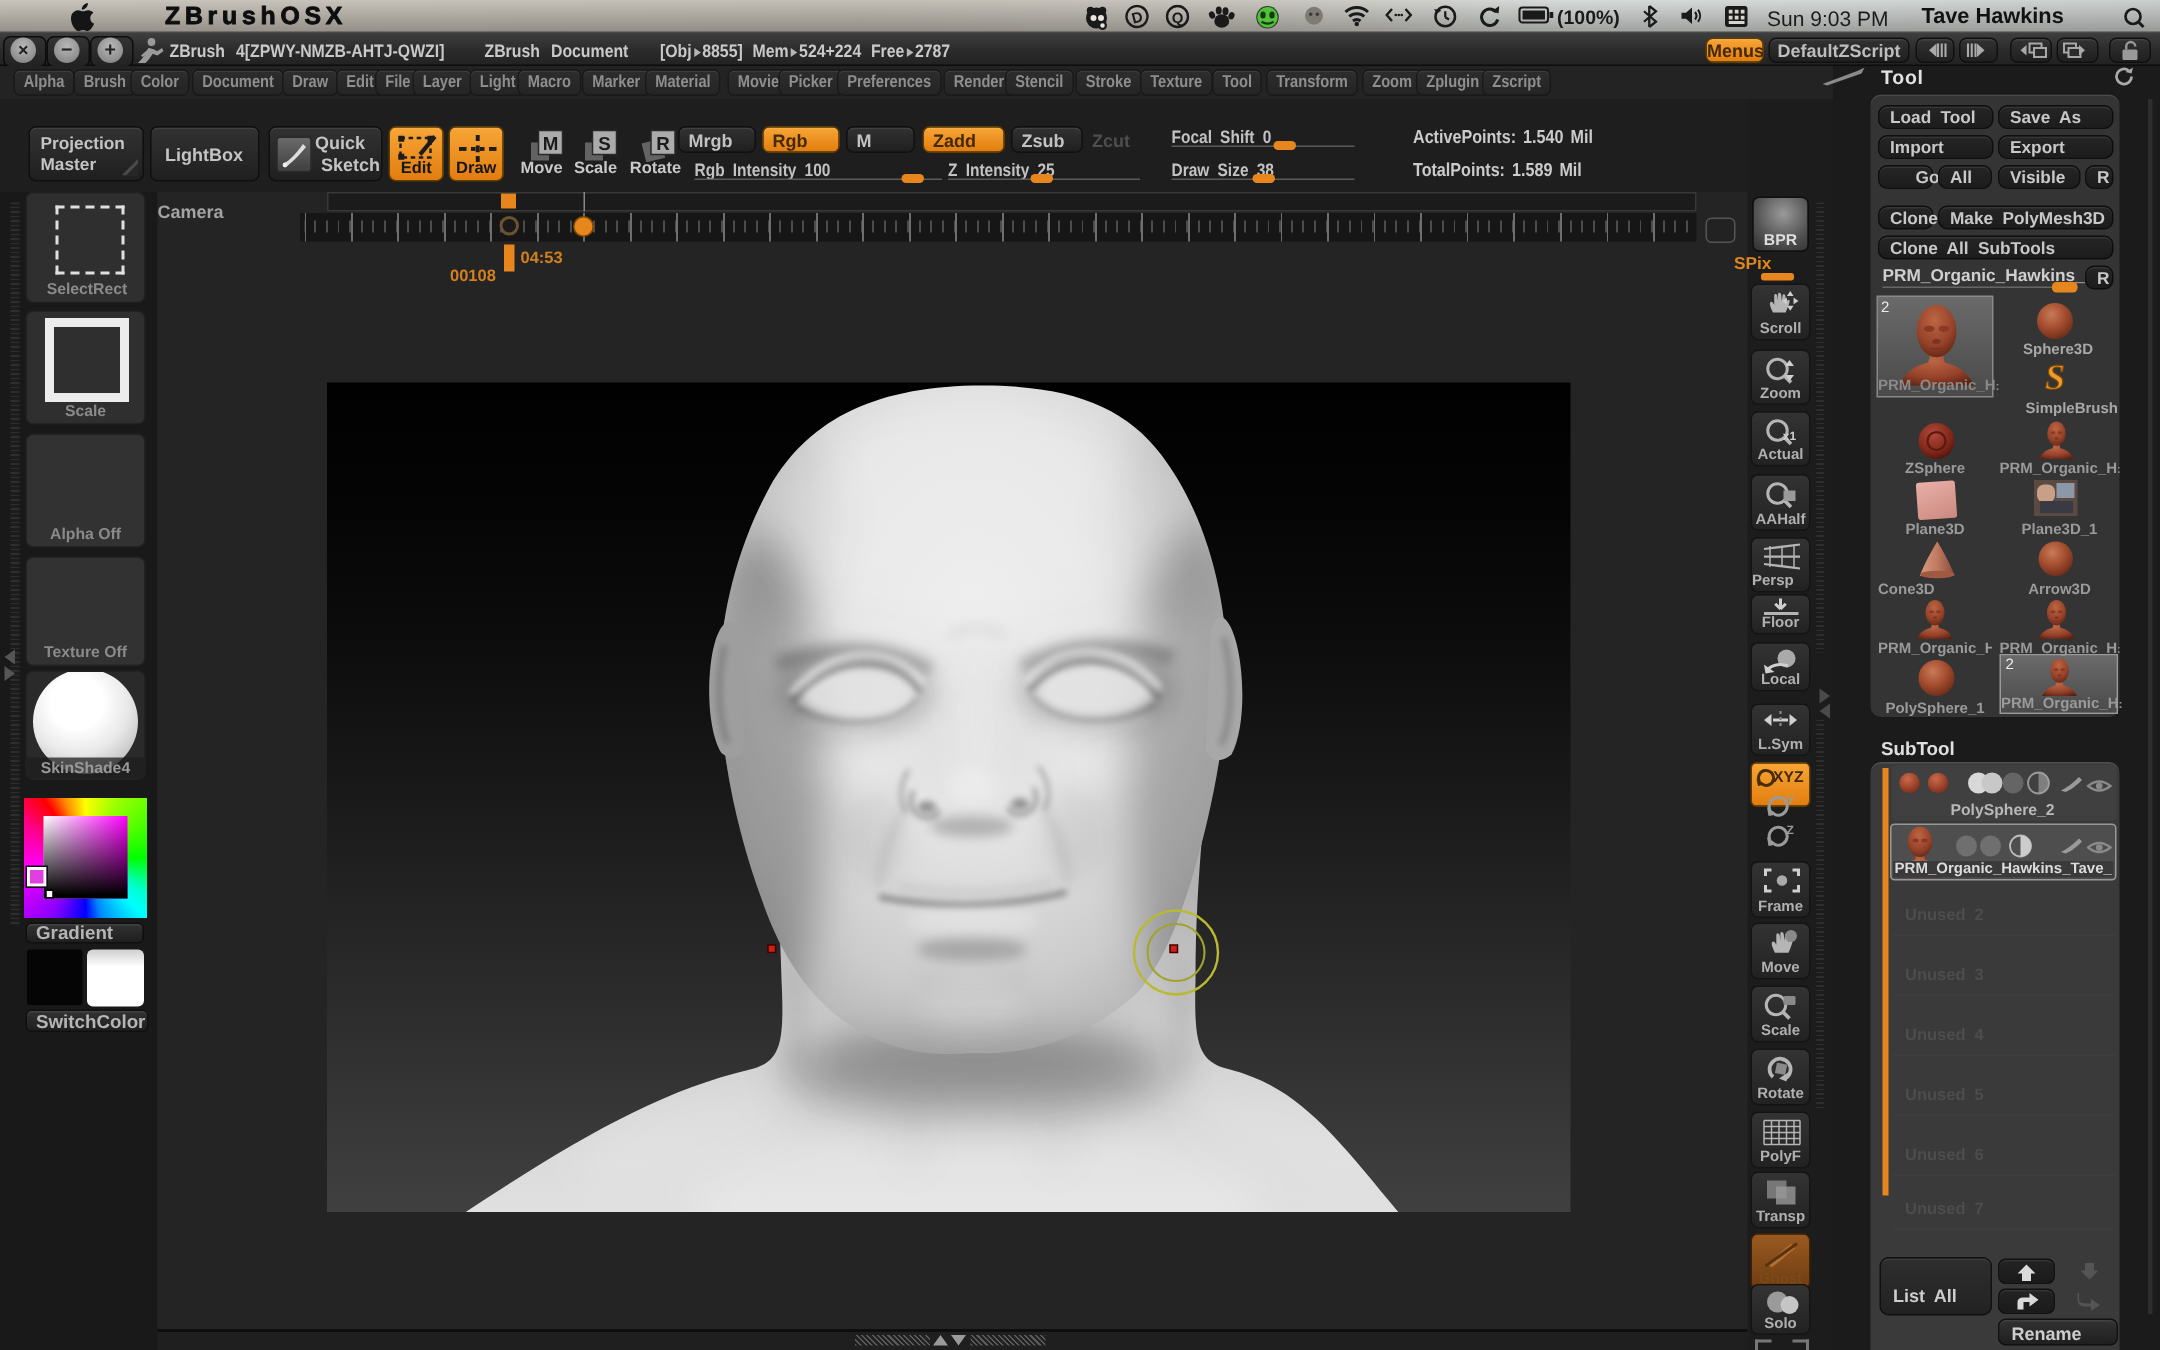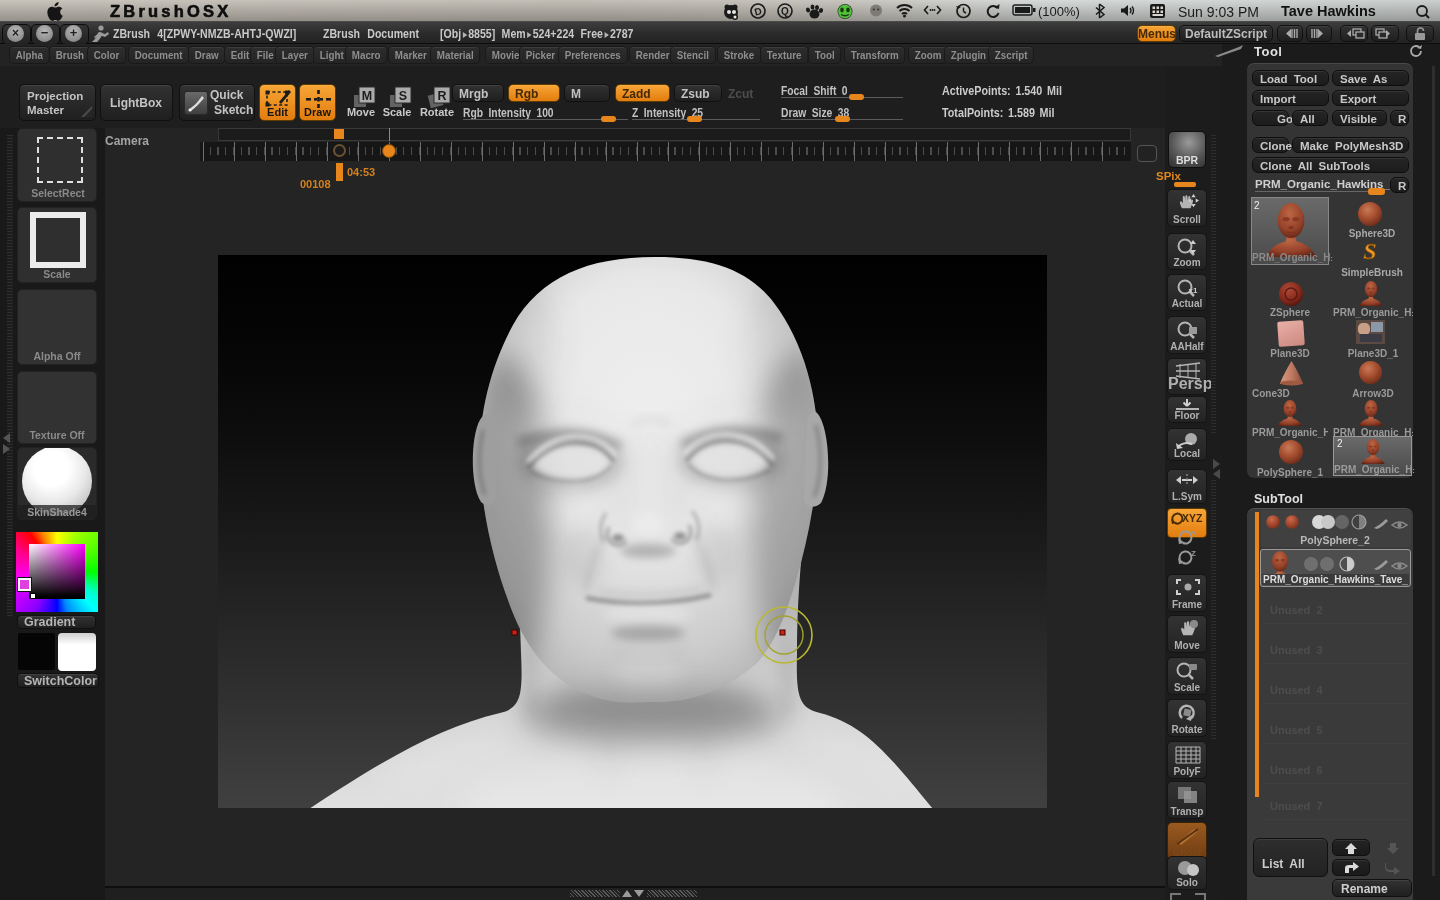--- a/index.html
+++ b/index.html
@@ -88,21 +88,21 @@
       </svg></div>
 <div class="ab" style="left:984px;top:3px"><svg width="18" height="16">
         <path d="M13.5 5 a5.5 5.5 0 1 0 1 5" fill="none" stroke="#1a1a1a" stroke-width="2"></path>
         <path d="M15.5 1 l-0.5 5 -4.5-1.5 Z" fill="#1a1a1a"></path>
       </svg></div>
 <div class="ab" style="left:1012px;top:3px"><svg width="24" height="14">
         <rect x="1" y="2" width="19" height="10" rx="2" fill="none" stroke="#1a1a1a" stroke-width="1.4"></rect>
         <rect x="3" y="4" width="15" height="6" fill="#1a1a1a"></rect>
         <rect x="21" y="5" width="2.5" height="4" fill="#1a1a1a"></rect>
       </svg></div>
-<div class="lbl" style="left:1038px;top:4px;font-size:13px;color:#1a1a1a;font-weight:normal">(100%)</div>
+<div class="lbl" style="left:1038px;top:4px;font-size:13px;color:#1a1a1a;font-weight:bold">(100%)</div>
 <div class="ab" style="left:1094px;top:3px"><svg width="12" height="16">
         <path d="M5.5 1 L10 4.5 L2 11.5 M5.5 15 L10 11.5 L2 4.5 M5.5 1 V15" stroke="#1a1a1a" stroke-width="1.5" fill="none"></path>
       </svg></div>
 <div class="ab" style="left:1119px;top:3px"><svg width="18" height="15">
         <path d="M2 5.5 H5 L9 2 V13 L5 9.5 H2 Z" fill="#1a1a1a"></path>
         <path d="M11 5 a4 4 0 0 1 0 5 M13 3.5 a6.5 6.5 0 0 1 0 8" stroke="#1a1a1a" stroke-width="1.4" fill="none"></path>
       </svg></div>
 <div class="ab" style="left:1149px;top:3px"><svg width="17" height="16">
         <rect x="1" y="1" width="15" height="14" rx="2" fill="#1a1a1a"></rect>
         <g fill="#d8d4ce">
@@ -519,21 +519,21 @@
       </svg>
       <div class="lbl" style="left:0;width:38px;bottom:1px;text-align:center;font-size:10px;color:#b0b0b0">AAHalf</div>
     </div>
 <div class="ab" style="left:1167px;top:358px;width:40px;height:37px;background:linear-gradient(#333,#222);border:1px solid #141414;border-radius:5px;box-sizing:border-box">
       <svg class="ab" style="left:6px;top:2px" width="28" height="20">
         <g stroke="#b5b5b5" stroke-width="1.5" fill="none">
           <path d="M2 5 L26 2 M2 10 L26 10 M2 15 L26 18"></path>
           <path d="M6 3 L6 17 M14 3 L14 17 M22 2 L22 18" stroke-width="1"></path>
         </g>
       </svg>
-      <div class="lbl" style="left:0;width:38px;bottom:1px;text-align:center;font-size:16px;color:#b0b0b0">Persp</div>
+      <div class="lbl" style="left:0;width:38px;bottom:1px;text-align:left;font-size:10px;color:#b0b0b0">Persp</div>
     </div>
 <div class="ab" style="left:1167px;top:396px;width:40px;height:27px;background:linear-gradient(#333,#222);border:1px solid #141414;border-radius:5px;box-sizing:border-box">
       <svg class="ab" style="left:6px;top:1px" width="28" height="14">
         <path d="M13 1 L13 8 M13 8 l-3.5-3.5 M13 8 l3.5-3.5" stroke="#cfcfcf" stroke-width="2" fill="none"></path>
         <line x1="2" y1="11" x2="25" y2="11" stroke="#b5b5b5" stroke-width="2"></line>
       </svg>
       <div class="lbl" style="left:0;width:38px;bottom:1px;text-align:center;font-size:10px;color:#b0b0b0">Floor</div>
     </div>
 <div class="ab" style="left:1167px;top:428px;width:40px;height:33px;background:linear-gradient(#333,#222);border:1px solid #141414;border-radius:5px;box-sizing:border-box">
       <svg class="ab" style="left:6px;top:2px" width="28" height="20">
@@ -693,21 +693,21 @@
             <stop offset="0.5" stop-color="#a54e30"></stop>
             <stop offset="1" stop-color="#672916"></stop>
           </radialGradient>
         </defs>
         <circle cx="13.0" cy="13.0" r="12.0" fill="url(#sg)"></circle>
       </svg></div>
 <div class="lbl" style="left:1332px;top:228px;width:80px;text-align:center;font-size:10px;color:#a8a8a8;overflow:hidden">Sphere3D</div>
 <div class="ab" style="left:1356px;top:238px;width:28px;height:26px"><svg width="28" height="26">
         <text x="14" y="21" font-size="24" font-weight="bold" font-style="italic" fill="#f09a28" stroke="#7a4a08" stroke-width="0.8" text-anchor="middle" font-family="Liberation Serif">S</text>
       </svg></div>
-<div class="lbl" style="left:1332px;top:267px;width:80px;text-align:center;font-size:10px;color:#a8a8a8;overflow:hidden">SimpleBrush</div>
+<div class="lbl" style="left:1332px;top:267px;width:80px;text-align:right;font-size:10px;color:#a8a8a8;overflow:hidden">SimpleBrush</div>
 <div class="ab" style="left:1278px;top:281px"><svg width="26" height="26">
         <defs>
           <radialGradient id="zs" cx="40%" cy="30%" r="75%">
             <stop offset="0" stop-color="#b04a3a"></stop>
             <stop offset="0.7" stop-color="#7e2518"></stop>
             <stop offset="1" stop-color="#4e130c"></stop>
           </radialGradient>
         </defs>
         <circle cx="13" cy="13" r="12" fill="url(#zs)"></circle>
         <circle cx="13" cy="13" r="6" fill="none" stroke="#5e1a10" stroke-width="1.5"></circle>

